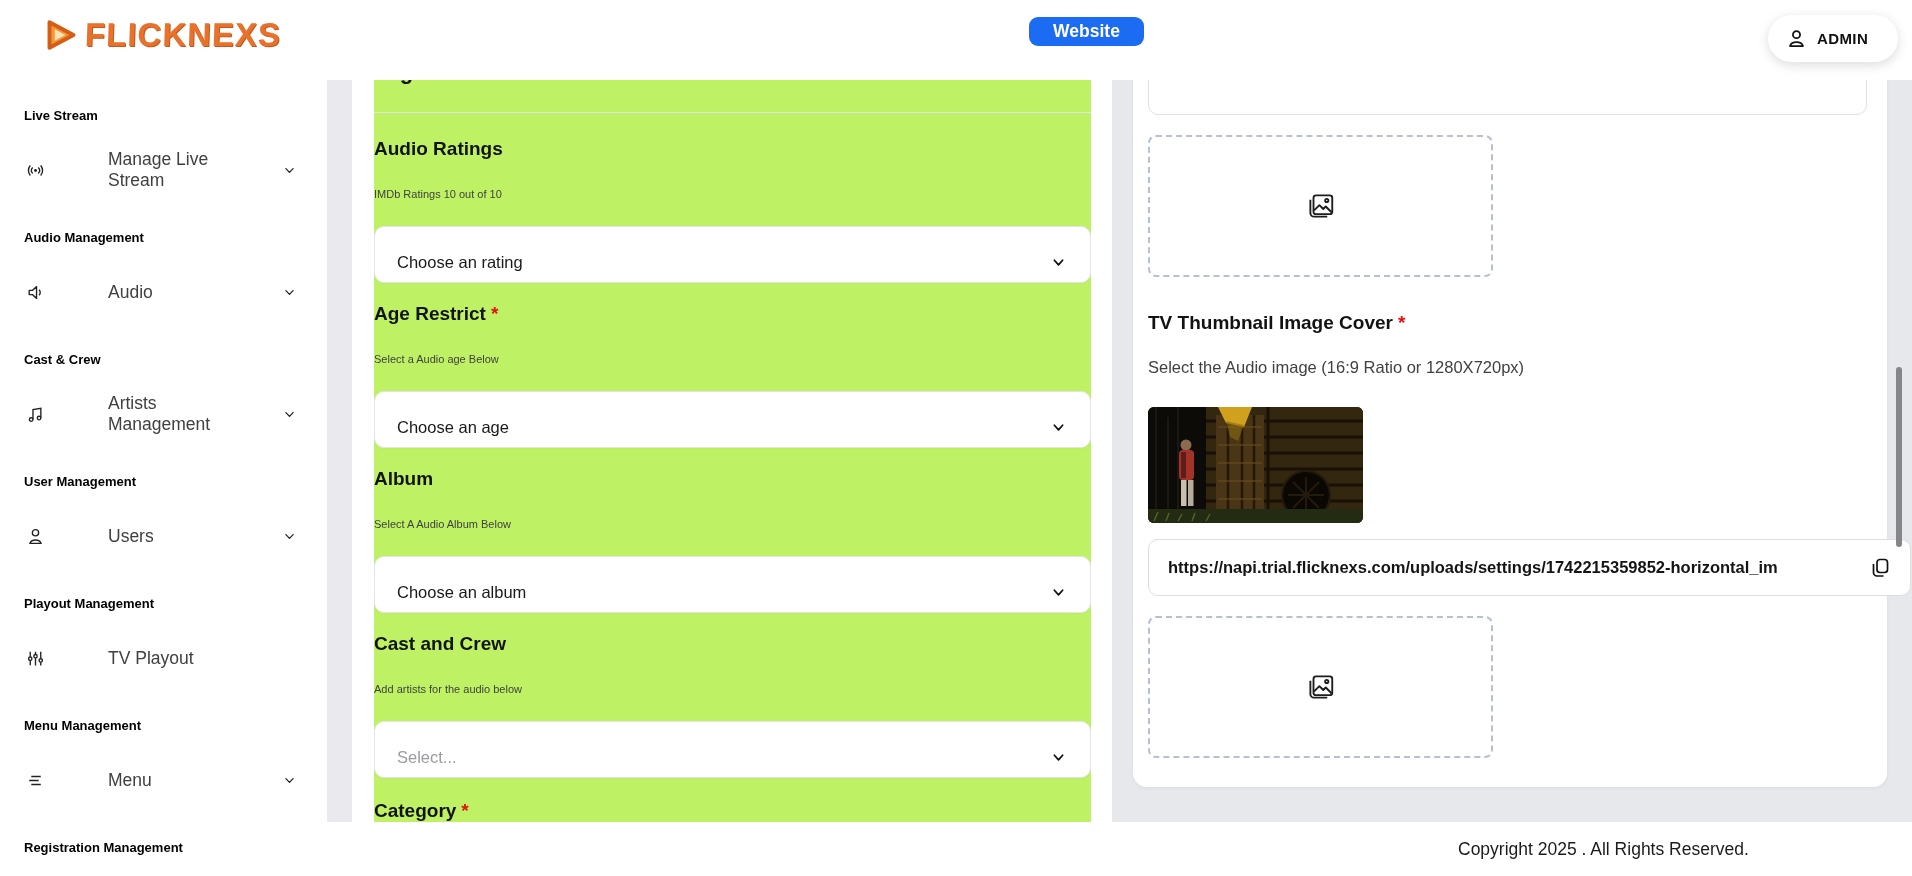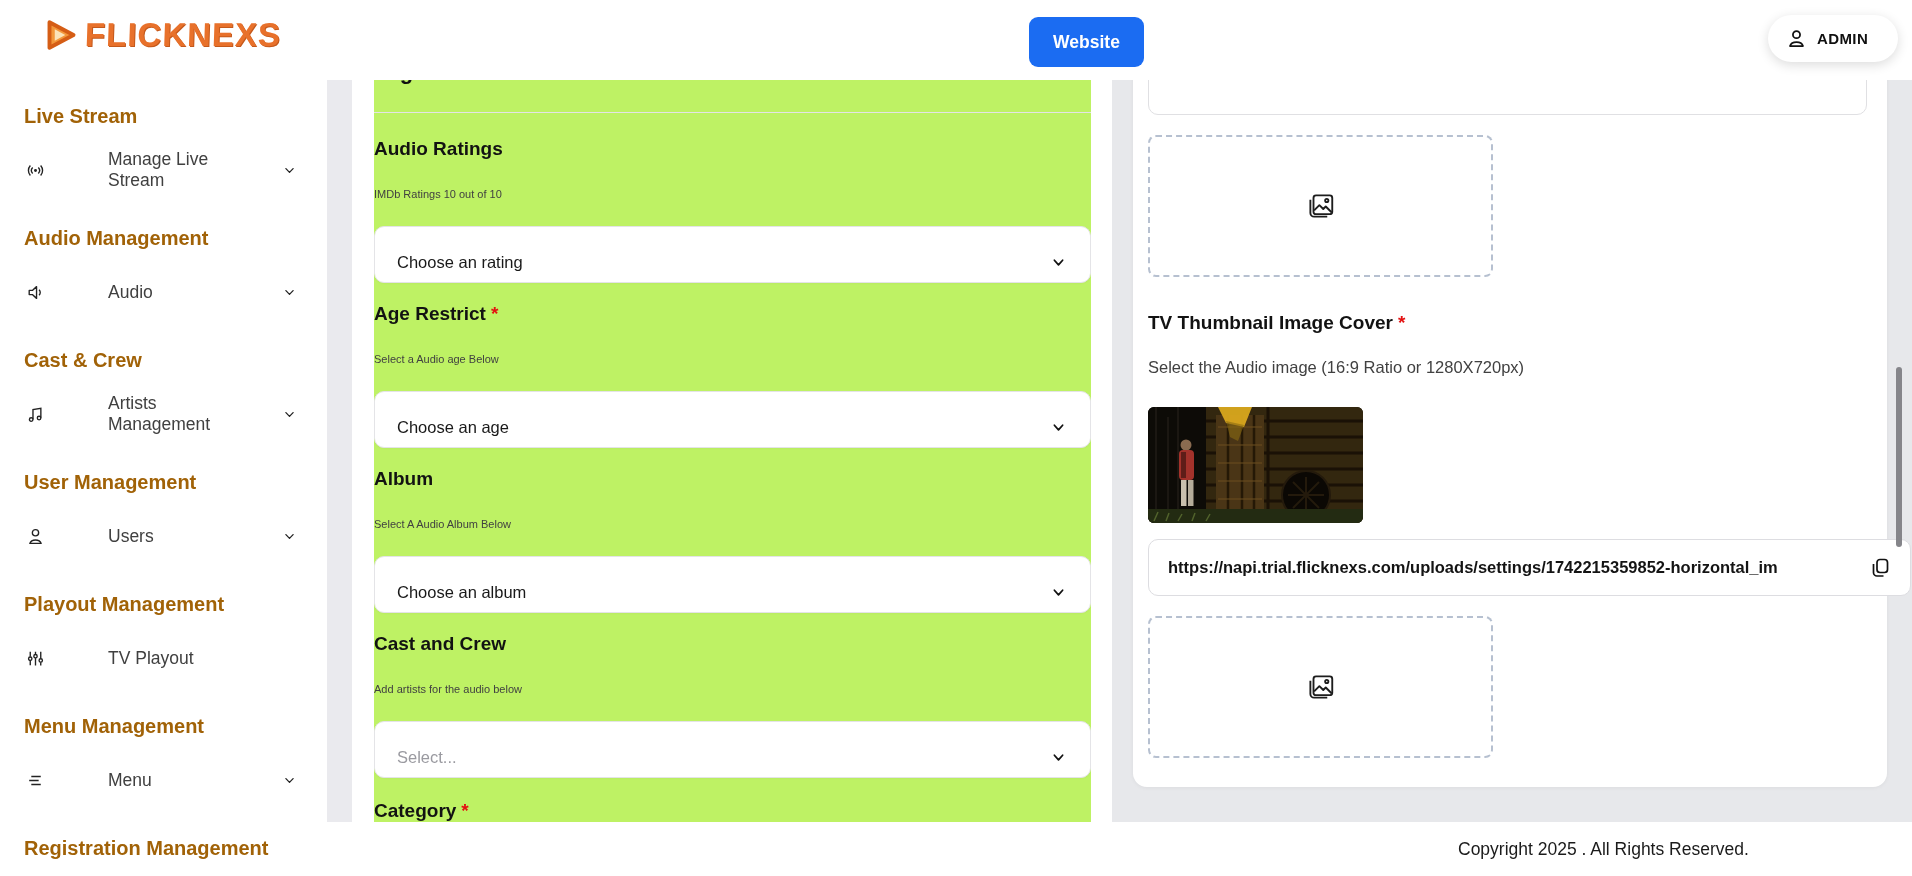--- a/index.html
+++ b/index.html
@@ -7,32 +7,32 @@
   body {
     width:1912px; height:876px; position:relative; overflow:hidden;
     background:#ffffff; font-family:"Liberation Sans", sans-serif; color:#161616;
   }
 
   
   .topbar { position:absolute; left:0; top:0; width:1912px; height:80px; background:#fff; z-index:30; }
   .logo { position:absolute; left:42px; top:16px; display:flex; align-items:center; gap:7px; }
   .logo-text { font-size:33px; font-weight:800; letter-spacing:1px; color:#e8712b;
                text-shadow:1px 1px 0 #c5591b; transform:skewX(-2deg); }
-  .website-btn { position:absolute; left:1029px; top:17px; width:115px; height:50px;
+  .website-btn { position:absolute; left:1029px; top:17px; width:115px; height:29px;
     background:#1b6cf2; border:none; border-radius:9px; color:#fff; font-weight:700;
     font-size:17.5px; font-family:inherit; display:flex; align-items:center; justify-content:center; cursor:pointer; }
   .admin-pill { position:absolute; left:1768px; top:15px; width:130px; height:47px; background:#fff;
     border-radius:24px; box-shadow:0 3px 12px rgba(0,0,0,0.14); display:flex; align-items:center;
     gap:9px; padding-left:17px; cursor:pointer; }
   .admin-label { font-size:15px; font-weight:700; letter-spacing:0.4px; color:#101010; }
 
   
   .sidebar { position:absolute; left:0; top:80px; width:327px; height:796px; background:#fff;
     padding:25px 0 0 24px; overflow:hidden; }
-  .nav-section { font-size:20px; font-weight:700; color:#a16207; margin-top:42px; line-height:22px; }
+  .nav-section { font-size:13px; font-weight:700; color:#000000; margin-top:42px; line-height:22px; }
   .nav-section:first-child { margin-top:0; }
   .nav-item { margin-top:28px; display:flex; align-items:center; width:272px; height:30px;
     font-size:17.5px; color:#404040; cursor:pointer;gap:48px; }
   .nav-item .nicon { width:22px; height:22px; margin-right:14px; display:flex; align-items:center; justify-content:center; }
   .nav-item .nlabel { flex:1; }
   .nav-item .chev { margin-left:auto; display:flex; }
 
   .side-strip { position:absolute; left:327px; top:80px; width:25px; height:742px; background:#eaeaee; }
 
   

